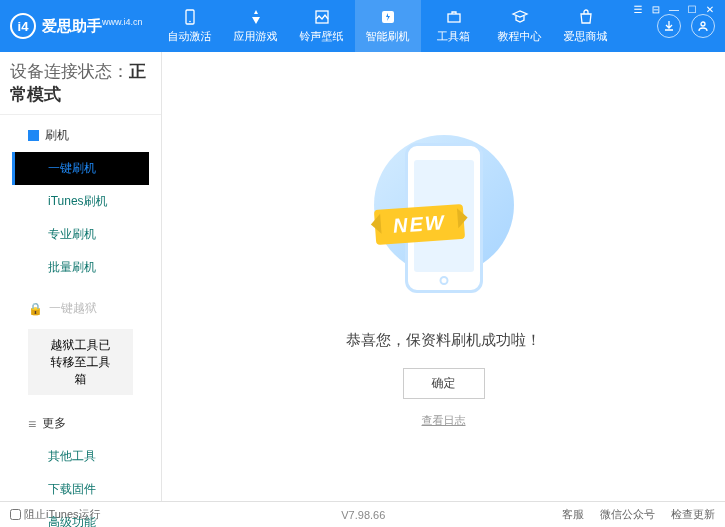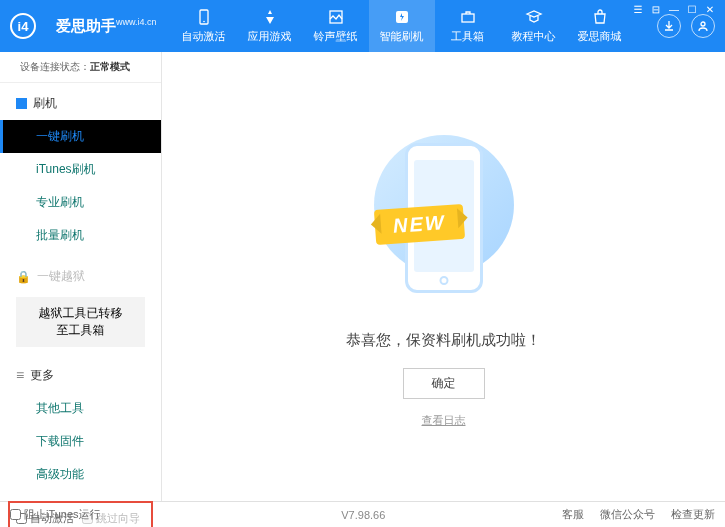--- a/index.html
+++ b/index.html
@@ -1,35 +1,35 @@
 <!DOCTYPE html>
 <html><head>
 <meta charset="utf-8">
 <style>
 * { margin: 0; padding: 0; box-sizing: border-box; font-family: "Microsoft YaHei", Arial, sans-serif; }
 body { width: 725px; height: 527px; background: #fff; overflow: hidden; font-size: 12px; }
 .header { background: #1e88f5; height: 52px; display: flex; align-items: center; padding: 0 10px; color: #fff; }
-.logo-block { display: flex; align-items: center; gap: 20px; padding-right: 14px; }
+.logo-block { display: flex; align-items: center; gap: 6px; padding-right: 14px; }
 .logo-circle { width: 26px; height: 26px; border: 2px solid #fff; border-radius: 50%; display: flex; align-items: center; justify-content: center; font-weight: bold; font-size: 13px; }
 .logo-text { display: flex; flex-direction: row; line-height: 1.1; }
 .logo-title { font-size: 15px; font-weight: bold; }
 .logo-sub { font-size: 9px; opacity: 0.9; }
 .nav { display: flex; height: 100%; }
 .nav-item { width: 66px; height: 100%; display: flex; flex-direction: column; align-items: center; justify-content: center; cursor: pointer; font-size: 11px; gap: 3px; }
 .nav-item.active { background: rgba(255,255,255,0.18); text-align: center; }
 .nav-icon { width: 18px; height: 18px; display: flex; align-items: center; justify-content: center; }
 .header-right { margin-left: auto; display: flex; align-items: center; gap: 10px; }
 .window-ctrls { display: flex; gap: 4px; font-size: 10px; position: absolute; top: 4px; right: 8px; color: #fff; }
 .window-ctrls span { cursor: pointer; width: 14px; text-align: center; }
 .circle-btn { width: 24px; height: 24px; border: 1.5px solid rgba(255,255,255,0.7); border-radius: 50%; display: flex; align-items: center; justify-content: center; cursor: pointer; }
 .bodywrap { display: flex; height: calc(100% - 52px - 26px); }
 .sidebar { width: 162px; border-right: 1px solid #e5e5e5; display: flex; flex-direction: column; }
-.status-bar { padding: 8px 20px; font-size: 10px; color: #666; border-bottom: 1px solid #eee; }
+.status-bar { padding: 8px 10px; font-size: 17px; color: #666; border-bottom: 1px solid #eee; }
 .status-bar b { color: #333; }
-.side-section { padding: 4px 0; }
+.side-section { padding: 4px 12px; }
 .side-heading { display: flex; align-items: center; gap: 6px; padding: 8px 16px; color: #333; font-size: 12px; }
 .side-heading .sq { width: 11px; height: 11px; background: #1e88f5; display: inline-block; }
 .side-heading .lock { color: #bbb; }
 .side-heading .more { color: #888; font-size: 14px; }
 .side-sub { padding: 8px 10px 8px 36px; font-size: 12px; color: #0f766e; cursor: pointer; }
 .side-sub.active { background: #000000; color: #1e88f5; border-left: 3px solid #1e88f5; padding-left: 33px; }
 .side-sub.disabled { background: #f3f3f3; color: #000000; text-align: center; padding: 8px 18px; margin: 4px 16px; line-height: 1.4; }
 .checkbox-block { border: 2px solid #e74c3c; margin: 6px 8px; padding: 8px 6px; display: flex; gap: 8px; align-items: center; }
 .cb { display: flex; align-items: center; gap: 3px; font-size: 11px; color: #666; }
 .cb input { width: 11px; height: 11px; }

